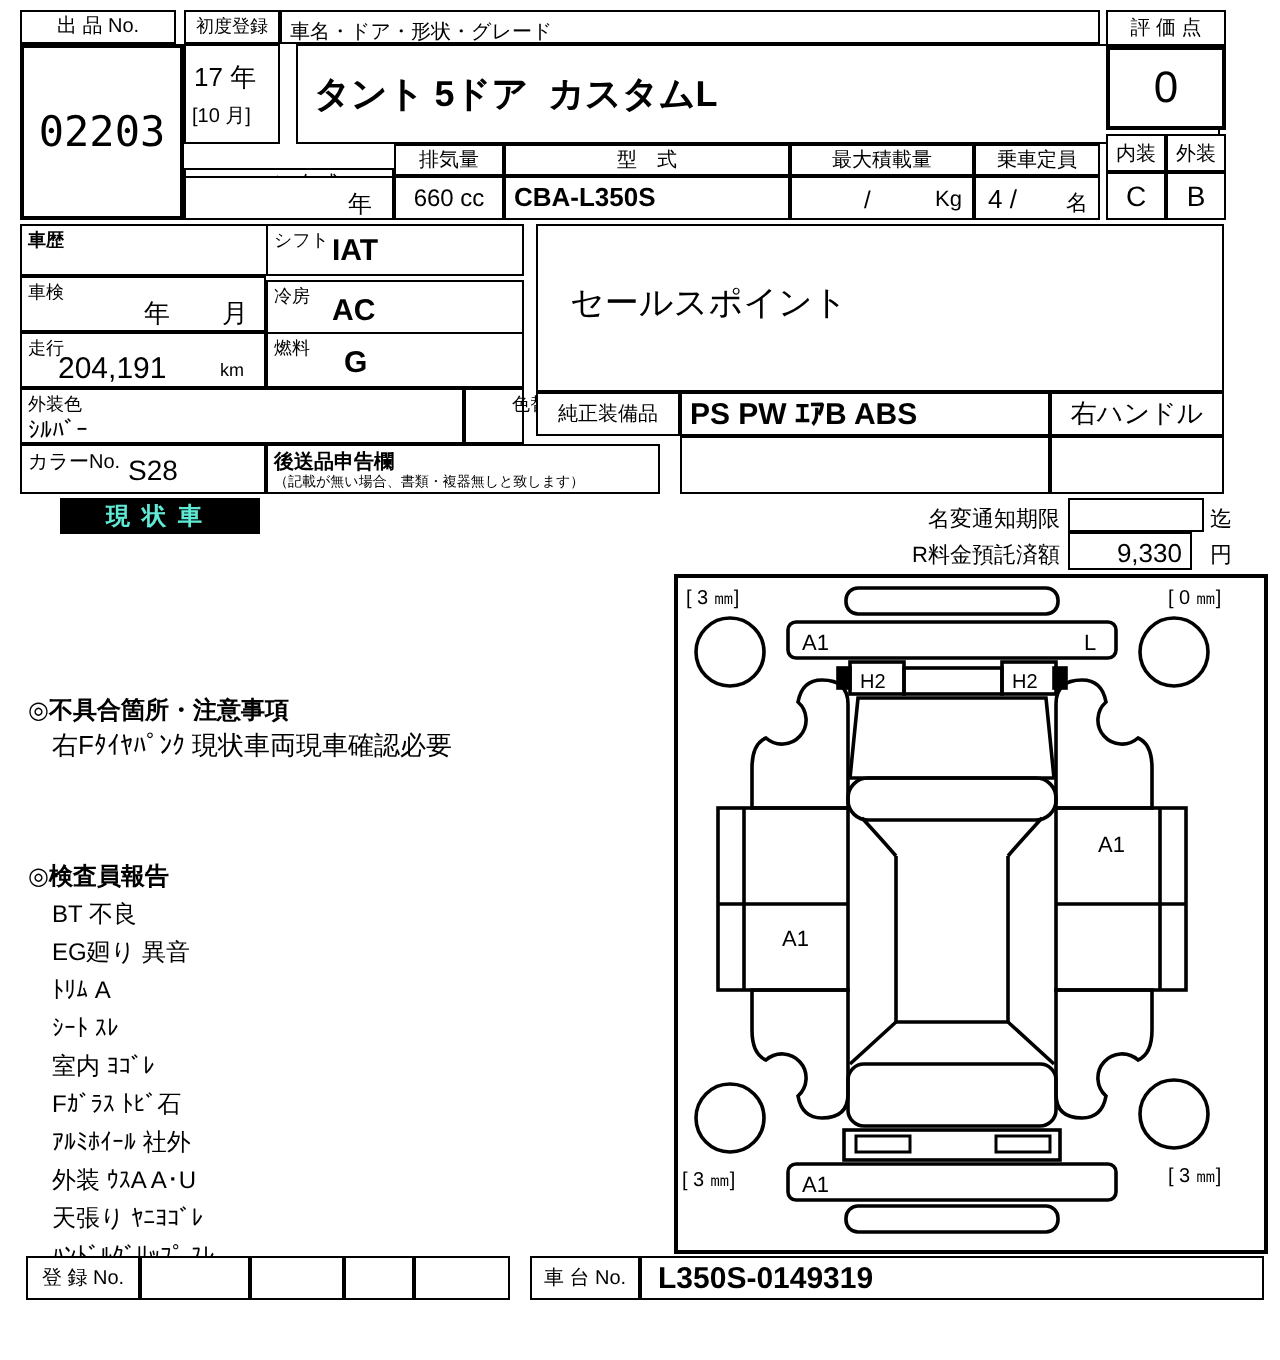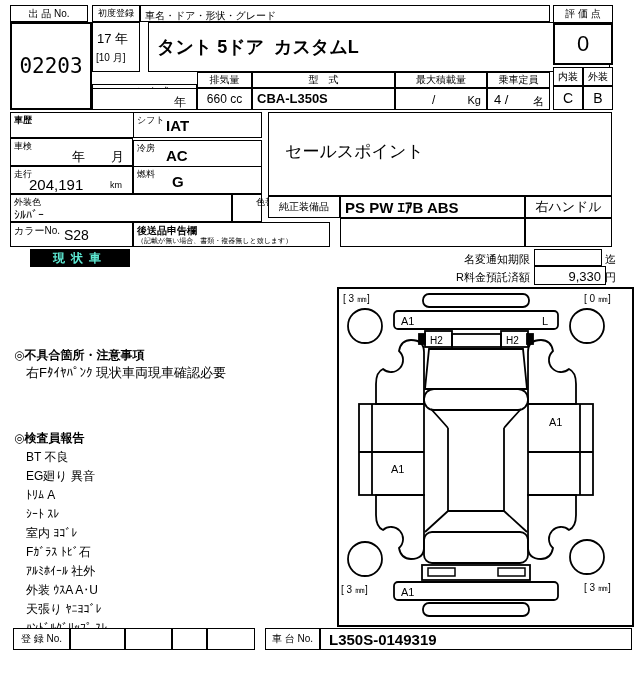--- a/index.html
+++ b/index.html
@@ -154,21 +154,21 @@
   <div class="box" style="left:340px; top:218px; width:185px; height:29px;"></div>
   <div class="box" style="left:525px; top:218px; width:87px; height:29px;"></div>
 
   <div class="badge" style="left:30px; top:249px; width:100px; height:18px; font-size:12px;">
     <span>現状車</span>
   </div>
   <div class="txt" style="left:330px; top:252px; width:200px; text-align:right; font-size:11px;">名変通知期限</div>
   <div class="box" style="left:534px; top:249px; width:68px; height:17px;"></div>
   <div class="txt" style="left:605px; top:252px; font-size:11px;">迄</div>
   <div class="txt" style="left:330px; top:270px; width:200px; text-align:right; font-size:11px;">R料金預託済額</div>
-  <div class="box" style="left:534px; top:266px; width:72px; height:19px;">
+  <div class="box" style="left:534px; top:266px; width:62px; height:19px;">
     <span class="txt" style="right:4px; top:2px; font-size:13px;">9,330</span>
   </div>
   <div class="txt" style="left:605px; top:270px; font-size:11px;">円</div>
 
   <div class="txt" style="left:14px; top:347px; font-size:12px; font-weight:bold;">◎不具合箇所・注意事項</div>
   <div class="txt" style="left:26px; top:364px; font-size:13px;">右Fﾀｲﾔﾊﾟﾝｸ 現状車両現車確認必要</div>
   <div class="txt" style="left:14px; top:430px; font-size:12px; font-weight:bold;">◎検査員報告</div>
   <div style="position:absolute; left:26px; top:448px;">
     <div class="note-item">BT 不良</div>
     <div class="note-item">EG廻り 異音</div>

